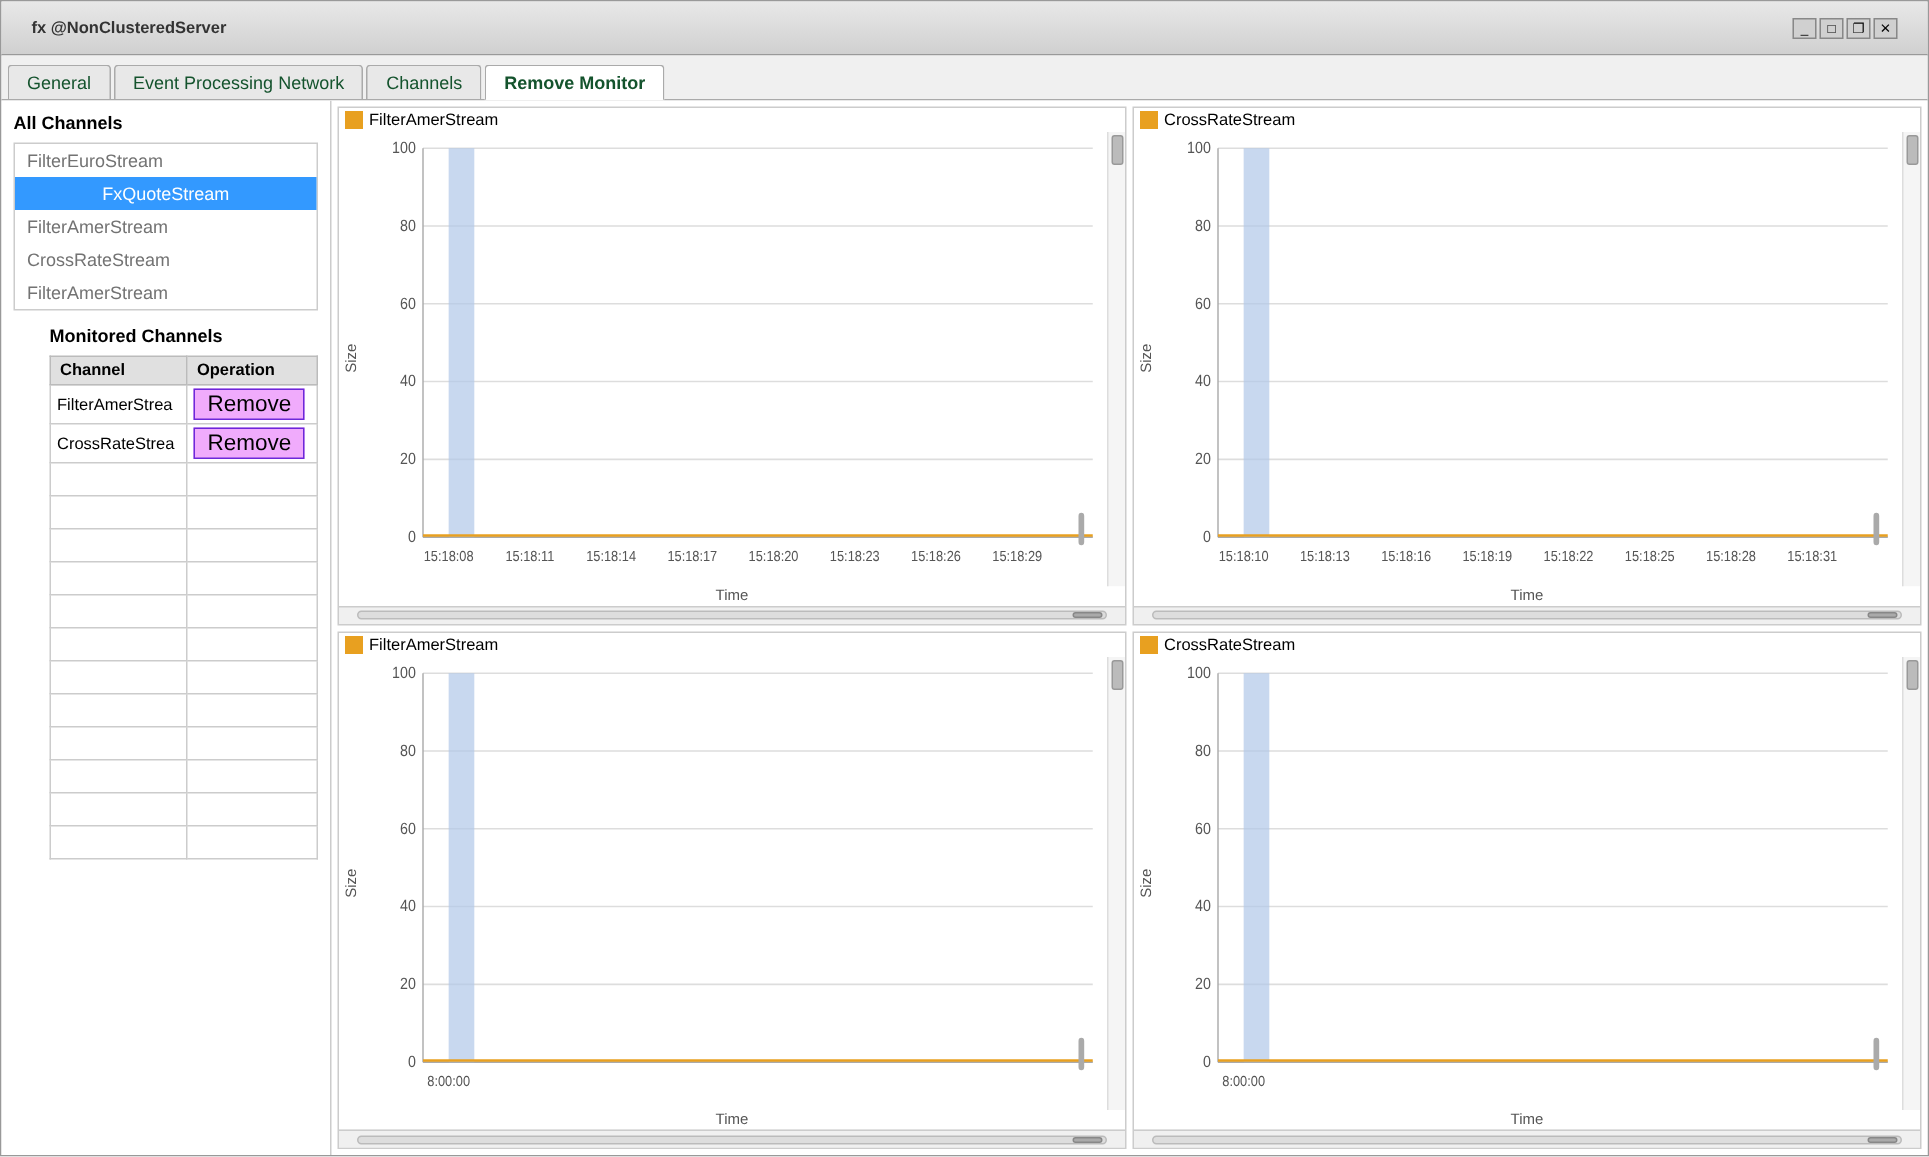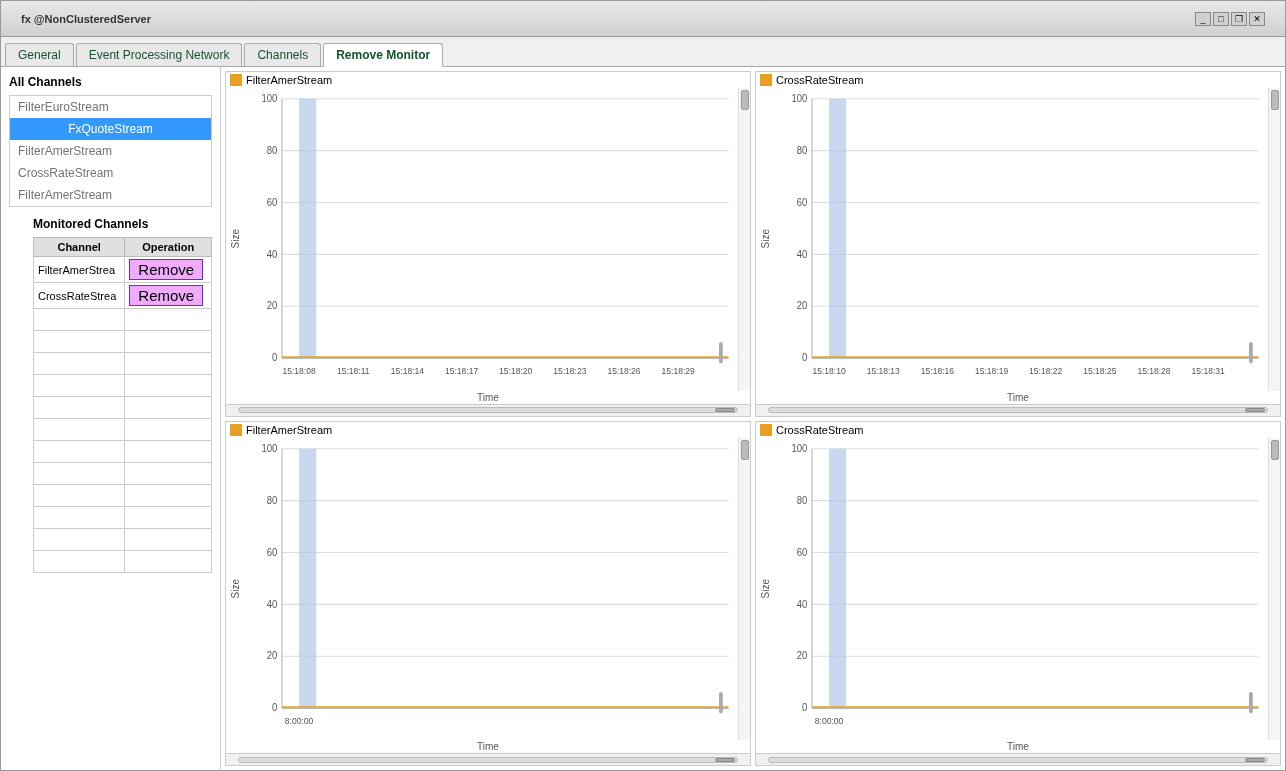--- a/index.html
+++ b/index.html
@@ -121,21 +121,21 @@
     }
     .monitored-table {
       border-collapse: collapse;
       width: 100%;
       font-size: 11px;
     }
     .monitored-table th {
       background: #e0e0e0;
       border: 1px solid #bbb;
       padding: 3px 6px;
-      text-align: center;
+      text-align: left;
       font-weight: bold;
     }
     .monitored-table td {
       border: 1px solid #ccc;
       padding: 2px 4px;
       height: 22px;
     }
     .remove-btn {
       background: #f0abfc;
       border: 1px solid #6d28d9;

